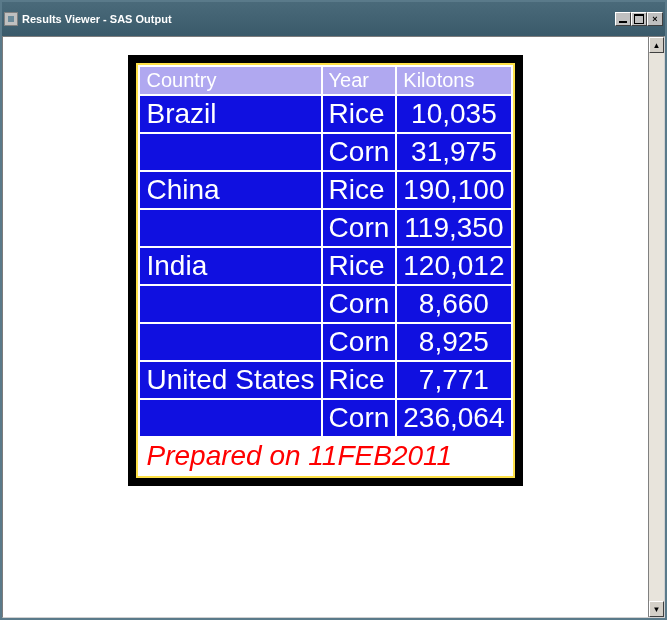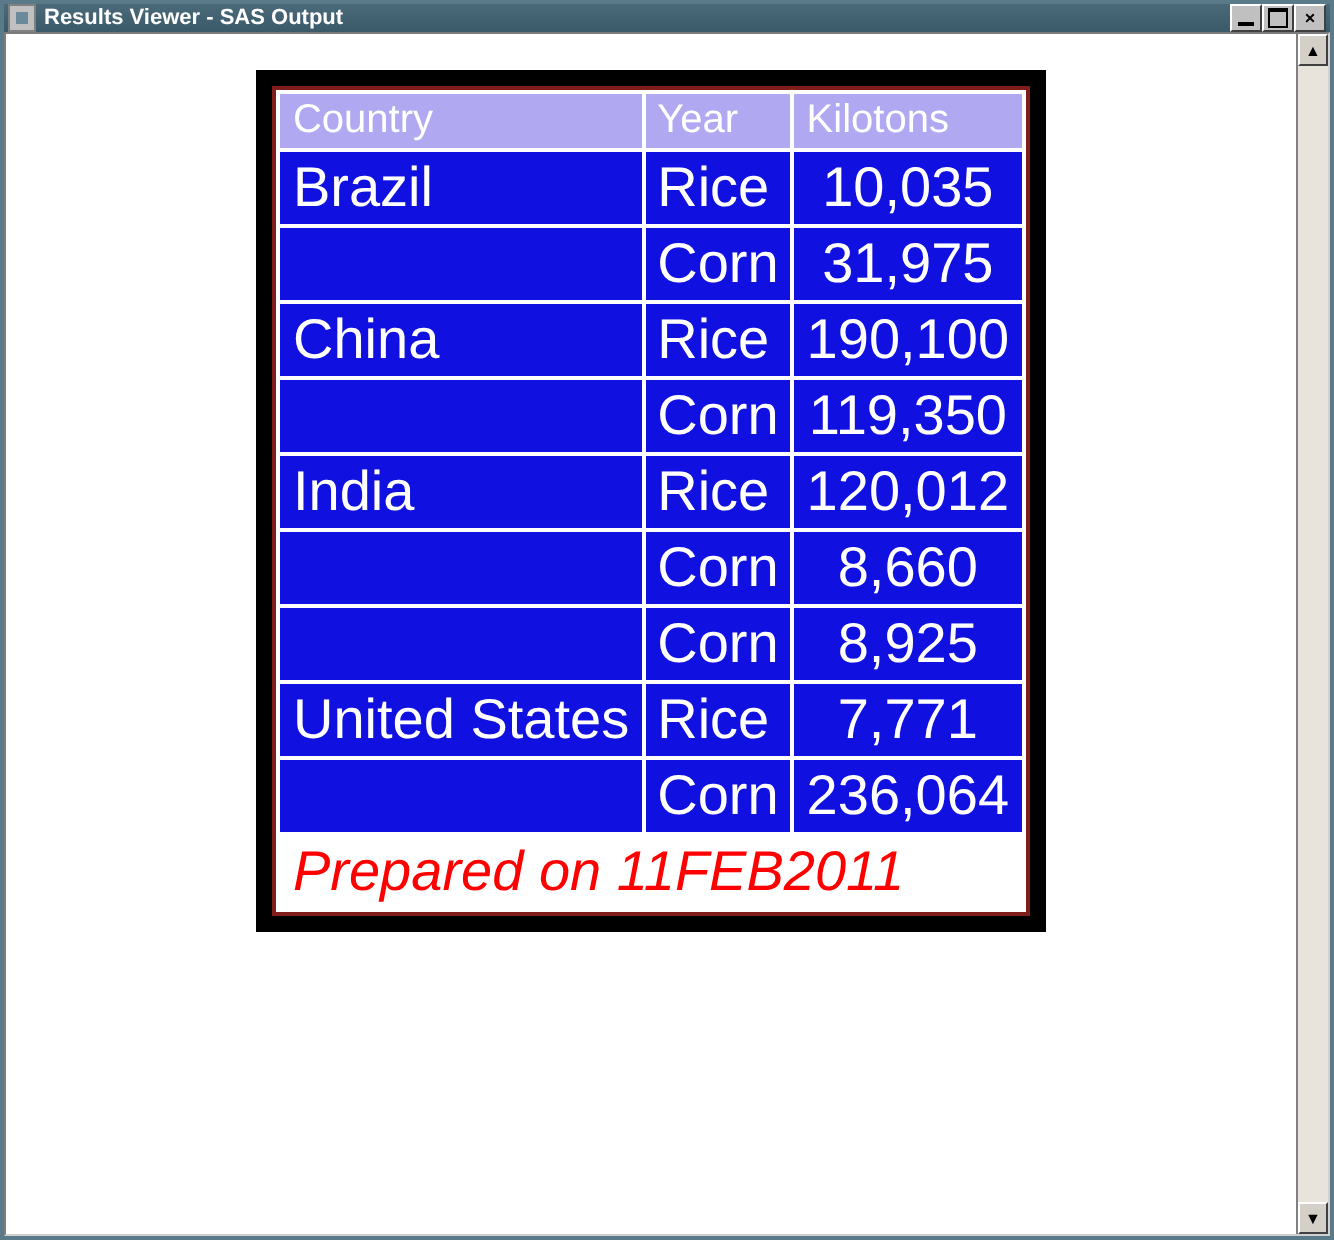--- a/index.html
+++ b/index.html
@@ -13,21 +13,21 @@
   }
   .window-frame {
     width: 667px;
     height: 620px;
     border: 2px solid #5a7a8a;
     background: #ffffff;
     display: flex;
     flex-direction: column;
   }
   .titlebar {
-    height: 14px;
+    height: 34px;
     background: linear-gradient(to bottom, #4a6a7a, #3a5a6a);
     display: flex;
     align-items: center;
     padding: 0 2px;
     color: #ffffff;
     font-size: 11px;
     font-weight: bold;
     font-family: Tahoma, sans-serif;
   }
   .titlebar .app-icon {
@@ -102,21 +102,21 @@
     font-weight: bold;
     font-size: 26px;
     margin: 10px 0 4px 0;
     font-family: Arial, sans-serif;
   }
   h1.report-title .line2 { display:block; }
   .table-frame {
     display: inline-block;
     border: 8px solid #000000;
     margin-top: 8px;
-    background: #7f1d1d;
+    background: #fde047;
     padding: 2px;
   }
   table.data {
     border-collapse: separate;
     border-spacing: 2px;
     background: #ffffff;
   }
   table.data th {
     background: #b0a8f0;
     color: #ffffff;

